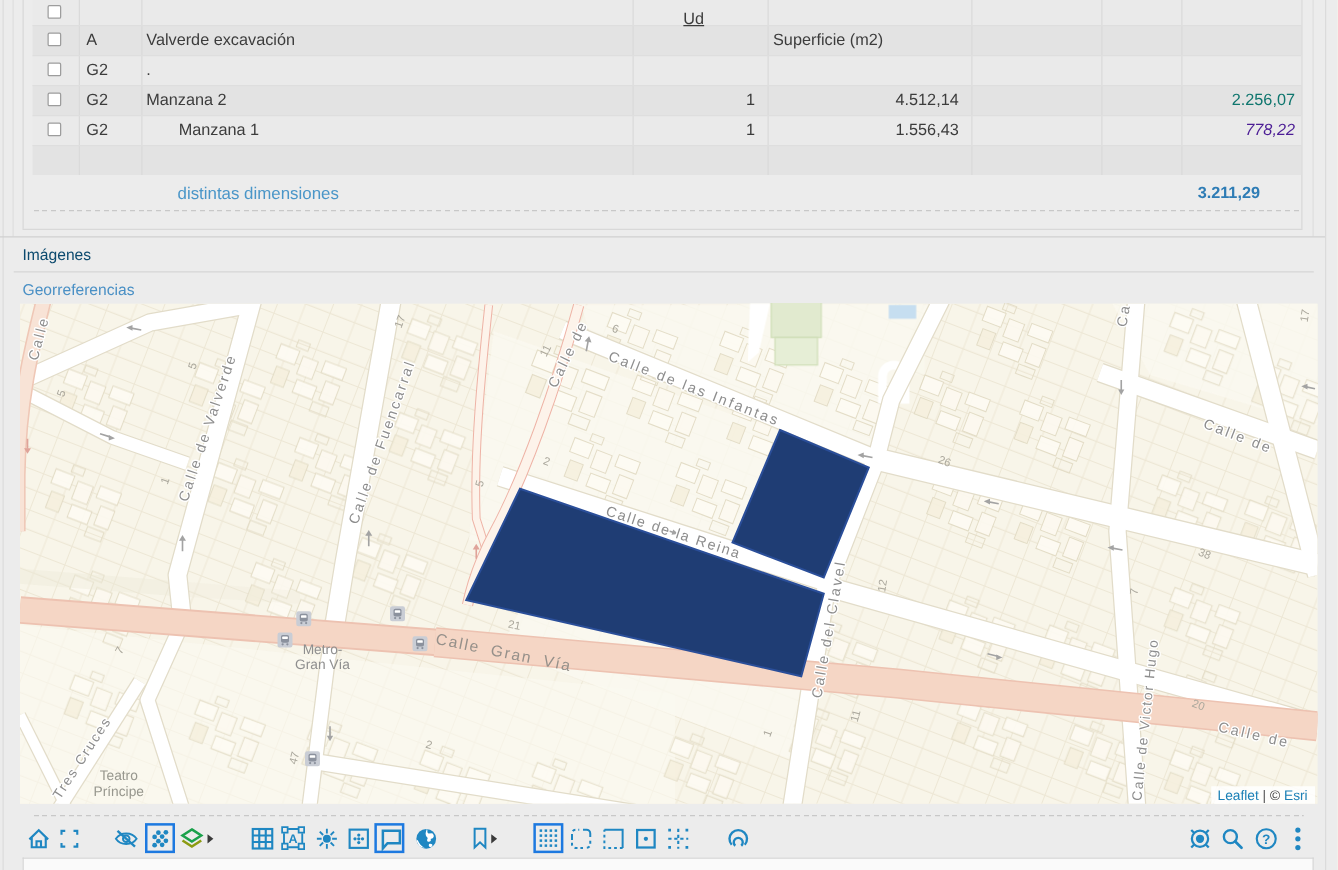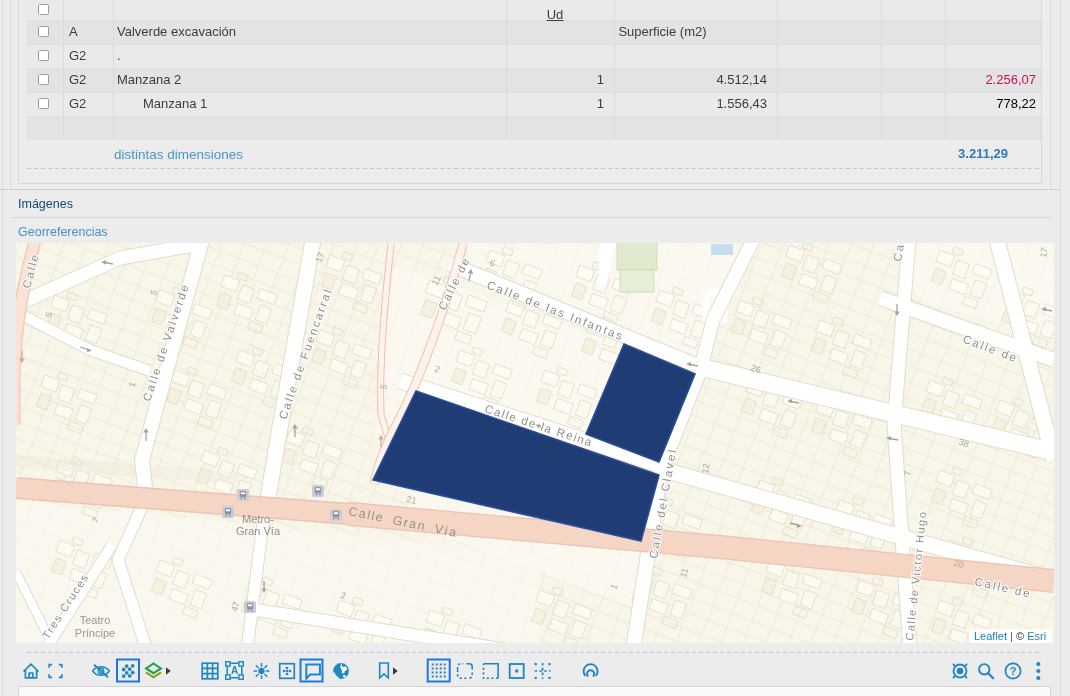--- a/index.html
+++ b/index.html
@@ -3,21 +3,21 @@
 <meta charset="utf-8">
 <style>
   html,body{margin:0;padding:0;}
   body{width:1070px;height:696px;position:relative;overflow:hidden;
        background:#ececec;font-family:"Liberation Sans",sans-serif;color:#3c3c3c;}
   .abs{position:absolute;}
   .vline{position:absolute;width:1px;}
   .hline{position:absolute;height:1px;}
   .cell{position:absolute;font-size:13px;line-height:24px;white-space:nowrap;overflow:hidden;}
   .cb{position:absolute;width:9px;height:9px;background:#fff;border:1.2px solid #9d9d9d;border-radius:1.5px;}
-  .link{color:#4a96c8;}
+  .link{color:#4a96c8;margin-left:28px;}
 </style>
 </head>
 <body>
 
 <div class="vline" style="left:2px;top:0;height:696px;background:#dbdbdb"></div>
 <div class="vline" style="left:10px;top:0;height:189px;background:#dedede"></div>
 <div class="vline" style="left:18px;top:0;height:183px;background:#d8d8d8"></div>
 <div class="vline" style="left:1041px;top:0;height:183px;background:#d8d8d8"></div>
 <div class="vline" style="left:1050px;top:0;height:189px;background:#dedede"></div>
 <div class="vline" style="left:1060px;top:0;height:696px;background:#dbdbdb"></div>
@@ -58,27 +58,27 @@
   <div class="cell" style="left:480px;top:3px;width:98px;text-align:center;text-decoration:underline;">Ud</div>
   <div class="cell" style="left:560px;top:20px;width:153px;text-align:center;">Superficie (m2)</div>
 
   <div class="cell" style="left:43px;top:44px;width:40px;">G2</div>
   <div class="cell" style="left:91px;top:44px;width:380px;">.</div>
 
   <div class="cell" style="left:43px;top:68px;width:40px;">G2</div>
   <div class="cell" style="left:91px;top:68px;width:380px;">Manzana 2</div>
   <div class="cell" style="left:480px;top:68px;width:98px;text-align:right;">1</div>
   <div class="cell" style="left:588px;top:68px;width:153px;text-align:right;">4.512,14</div>
-  <div class="cell" style="left:919px;top:68px;width:91px;text-align:right;color:#be185d;">2.256,07</div>
+  <div class="cell" style="left:919px;top:68px;width:91px;text-align:right;color:#0f766e;">2.256,07</div>
 
   <div class="cell" style="left:43px;top:92px;width:40px;">G2</div>
   <div class="cell" style="left:91px;top:92px;width:380px;margin-left:26px;">Manzana 1</div>
   <div class="cell" style="left:480px;top:92px;width:98px;text-align:right;">1</div>
   <div class="cell" style="left:588px;top:92px;width:153px;text-align:right;">1.556,43</div>
-  <div class="cell" style="left:919px;top:92px;width:91px;text-align:right;color:#000000;">778,22</div>
+  <div class="cell" style="left:919px;top:92px;width:91px;text-align:right;color:#4c1d95;font-style:italic;">778,22</div>
 </div>
 
 <div class="cell link" style="left:114px;top:143px;width:300px;font-size:13.5px;">distintas dimensiones</div>
 <div class="cell" style="left:708px;top:142px;width:300px;text-align:right;color:#2e7cb5;font-weight:bold;font-size:13px;">3.211,29</div>
 <div class="hline" style="left:27px;top:168px;width:1014px;background:repeating-linear-gradient(90deg,#c8c8c8 0 4px,transparent 4px 7px)"></div>
 
 <div class="abs" style="left:18px;top:197px;font-size:12.5px;color:#0c4a6e;">Imágenes</div>
 <div class="hline" style="left:11px;top:217px;width:1040px;background:#d5d5d5"></div>
 <div class="abs" style="left:18px;top:225px;font-size:12.5px;color:#4a90c5;">Georreferencias</div>
 

